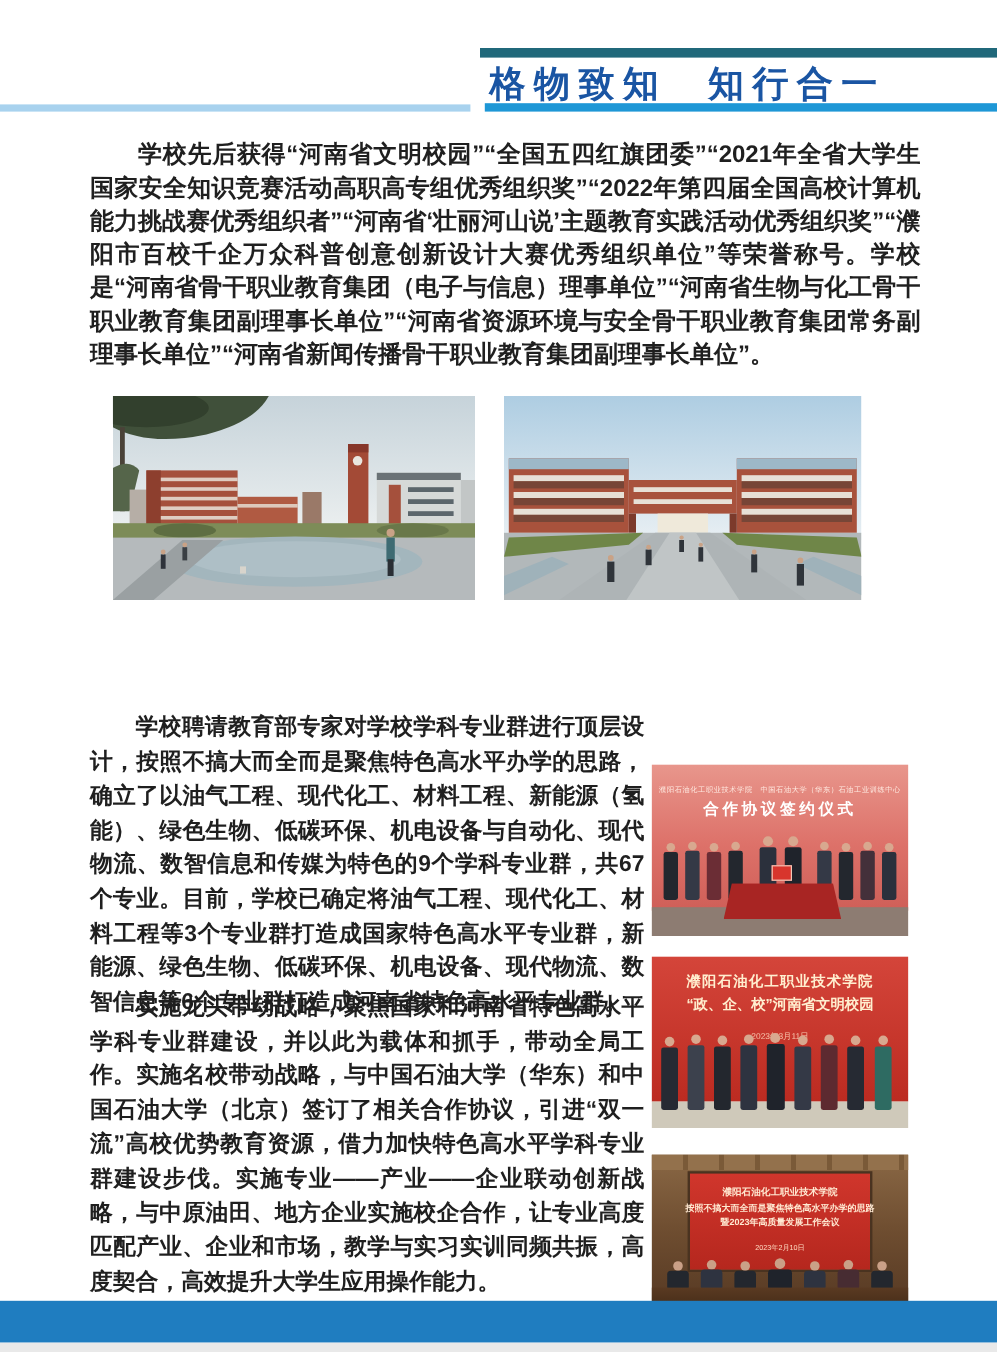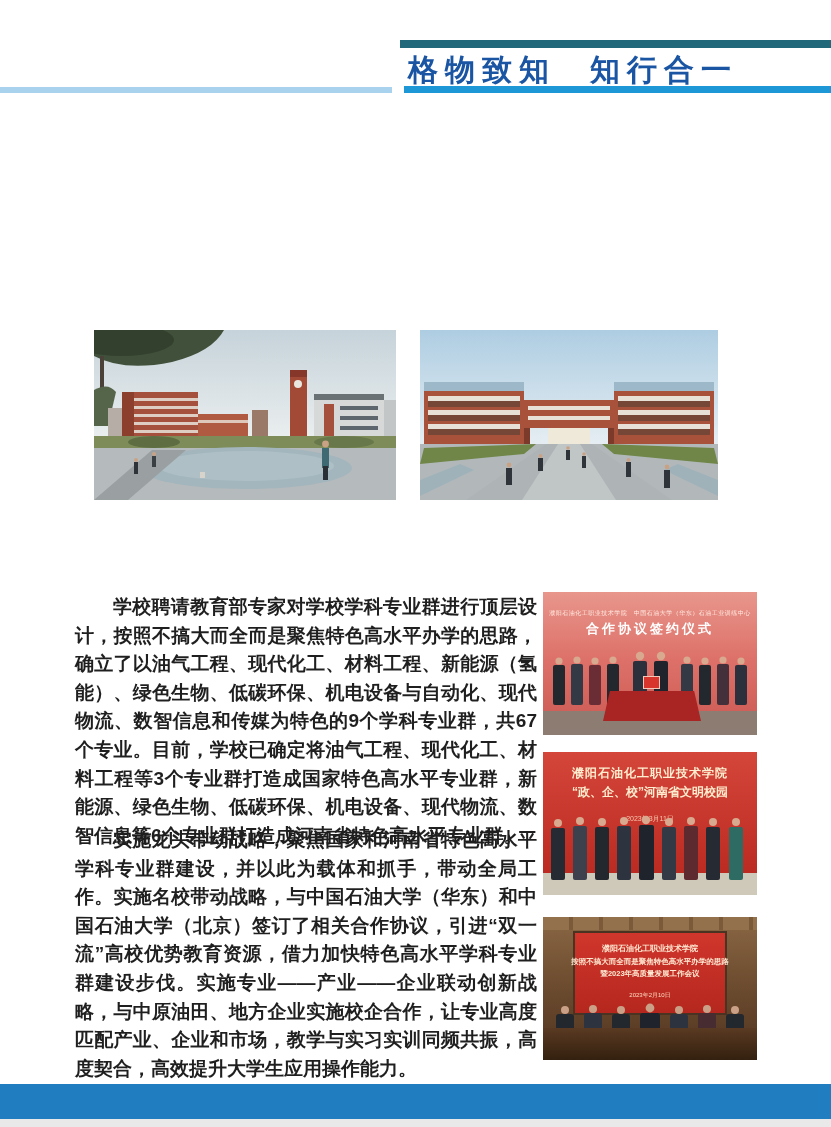--- a/index.html
+++ b/index.html
@@ -46,21 +46,21 @@
     background:linear-gradient(100deg,#2f93d2 0%,#0f5aa8 100%);
     transform:skewX(7deg);
   }
   .banner-text {
     position:absolute; left:0; width:100%; top:5px; text-align:center;
     color:#ffffff; font-size:29px; font-weight:900; letter-spacing:2px;
     text-shadow:1px 2px 2px rgba(0,40,90,.4); white-space:nowrap;
   }
 
   
-  .rphoto { position:absolute; left:543px; width:214px; height:143px; overflow:hidden; }
+  .rphoto { position:absolute; left:543px; width:214px; height:143px; overflow:hidden;margin-top:45px; }
   .rp-a { top:592px; } .rp-b { top:752px; } .rp-c { top:917px; }
   .ph-text { position:absolute; left:0; width:100%; text-align:center; white-space:nowrap; }
 
   .pa-screen { position:absolute; left:0; top:0; width:100%; height:122px;
     background:linear-gradient(180deg,#e8968c 0%,#dd7169 55%,#cf5f58 100%); }
   .pa-line1 { top:17px; font-size:6px; color:#ffe9e0; letter-spacing:0.5px; }
   .pa-line2 { top:28px; font-size:13px; font-weight:700; color:#fff; letter-spacing:3px; }
   .pa-floor { position:absolute; left:0; bottom:0; width:100%; height:24px; background:#8d7c72; }
   .pa-people { position:absolute; left:0; bottom:16px; }
   .pa-table { position:absolute; left:60px; bottom:14px; width:98px; height:30px;
@@ -94,20 +94,21 @@
 </head>
 <body>
 
 <div class="page">
 
   <div class="teal-bar"></div>
   <div class="motto"><span>格物致知</span><span class="motto-gap"></span><span>知行合一</span></div>
   <div class="rule-light"></div>
   <div class="rule-blue"></div>
 
+  <p class="para intro">学校先后获得“河南省文明校园”“全国五四红旗团委”“2021年全省大学生国家安全知识竞赛活动高职高专组优秀组织奖”“2022年第四届全国高校计算机能力挑战赛优秀组织者”“河南省‘壮丽河山说’主题教育实践活动优秀组织奖”“濮阳市百校千企万众科普创意创新设计大赛优秀组织单位”等荣誉称号。学校是“河南省骨干职业教育集团（电子与信息）理事单位”“河南省生物与化工骨干职业教育集团副理事长单位”“河南省资源环境与安全骨干职业教育集团常务副理事长单位”“河南省新闻传播骨干职业教育集团副理事长单位”。</p>
 
   <div class="photo campus-left">
     <svg width="302" height="170" viewBox="0 0 302 170">
       <defs>
         <linearGradient id="skyL" x1="0" y1="0" x2="0" y2="1">
           <stop offset="0" stop-color="#c6d3da"></stop>
             <stop offset="1" stop-color="#eef1f1"></stop>
         </linearGradient>
       </defs>
       <rect x="0" y="0" width="302" height="120" fill="url(#skyL)"></rect>

